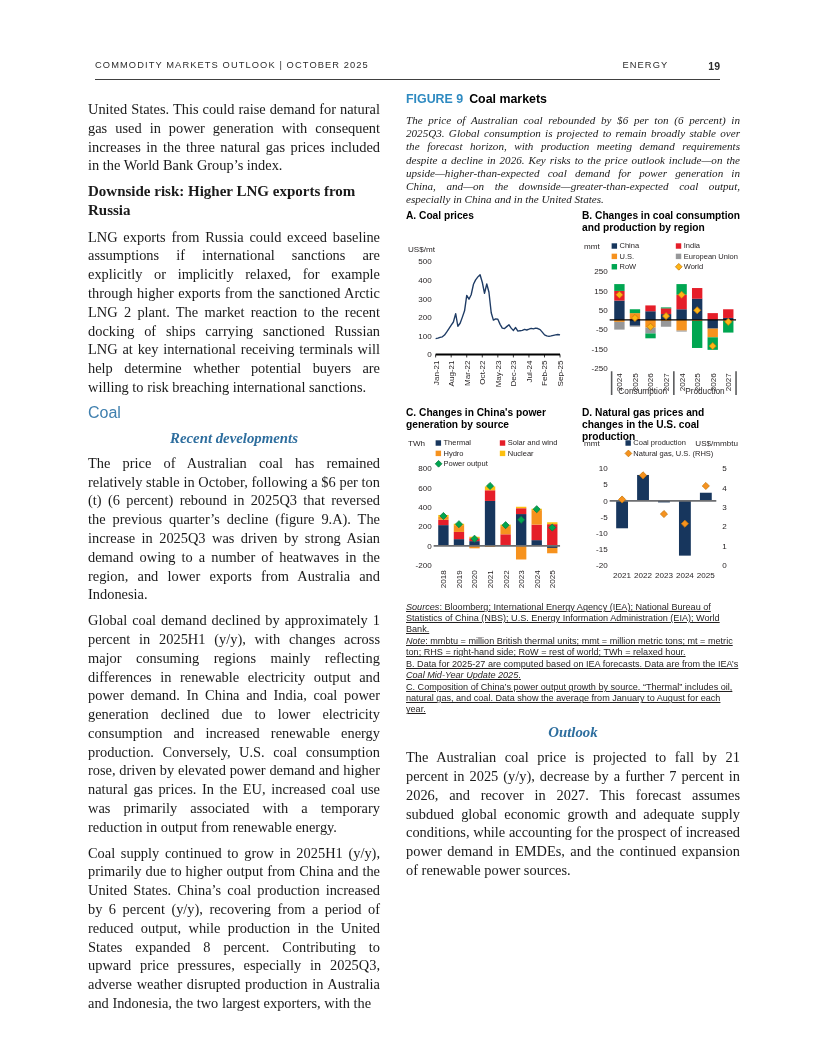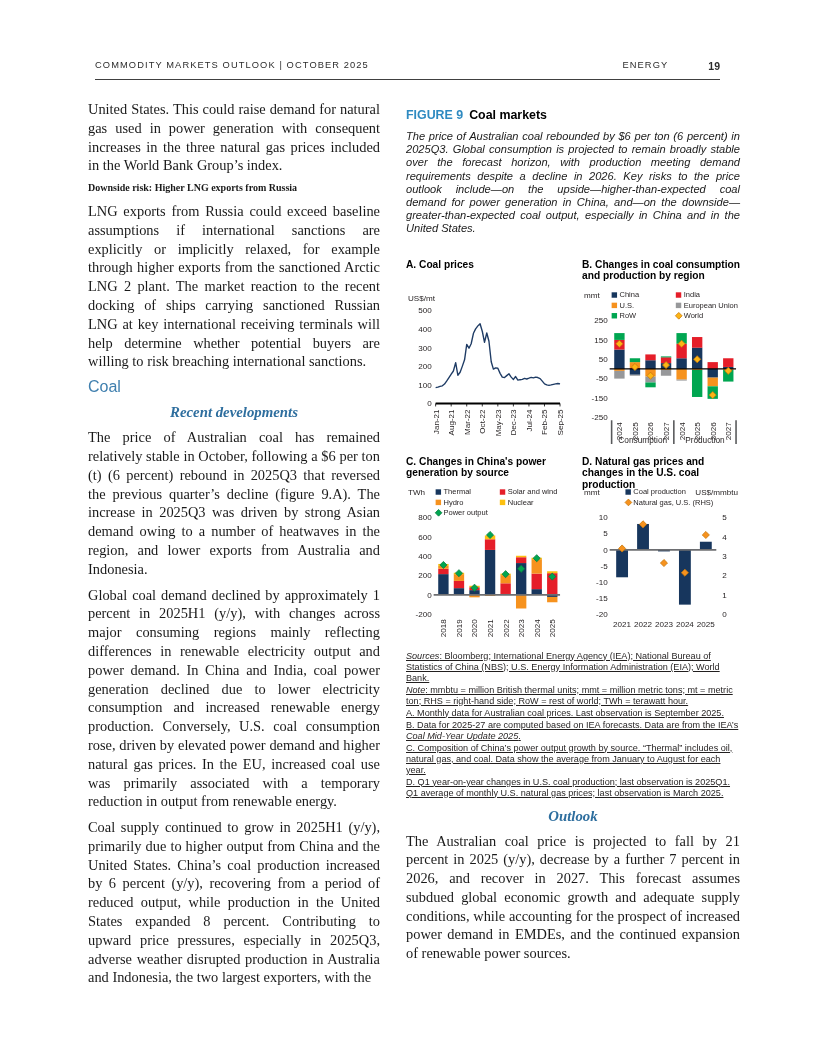--- a/index.html
+++ b/index.html
@@ -13,38 +13,38 @@
     position:absolute; top:60px; left:95px; right:96px;
     display:flex; justify-content:space-between; align-items:baseline;
     font-family:"Liberation Sans", sans-serif; font-size:9.3px;
     letter-spacing:1.1px; color:#2b2b2b;
   }
   .rh-right { display:flex; align-items:flex-start; }
   .page-num { font-weight:bold; font-size:10.5px; margin-left:40px; letter-spacing:0; }
   .rule { position:absolute; top:79px; left:95px; right:96px; border-top:1.6px solid #404040; }
 
   .col-left  { position:absolute; top:100px; left:88px;  width:292px; }
-  .col-right { position:absolute; top:108px; left:406px; width:334px; }
+  .col-right { position:absolute; top:92px; left:406px; width:334px; }
 
   .col-left p, .body-p {
     font-size:14.4px; line-height:18.8px; text-align:justify; margin:0 0 7px;
   }
-  .h-black { font-size:10px; font-weight:bold; line-height:1.28; margin:3px 0 7px; }
+  .h-black { font-size:15px; font-weight:bold; line-height:1.28; margin:3px 0 7px; }
   .h-coal  { font-family:"Liberation Sans", sans-serif; font-weight:400;
              font-size:16px; color:#3f7fae; margin:5px 0 8px; }
   .h-blue-ital { font-size:14.8px; font-weight:bold; font-style:italic;
              color:#2e6e9e; margin:2px 0 7px;text-align:center; }
 
   .fig-head { font-family:"Liberation Sans", sans-serif; font-weight:bold;
               font-size:12.4px; margin-bottom:8px; }
   .fig-label { color:#2e8ac1; margin-right:6px; }
   .fig-title { color:#000; }
   .fig-caption {
-    font-family:Liberation Sans, sans-serif; font-style:italic;
-    font-size:11.1px; line-height:13.2px; text-align:justify; margin-bottom:23px;
+    font-family:Liberation Serif, serif; font-style:italic;
+    font-size:11.1px; line-height:13.2px; text-align:justify; margin-bottom:4px;
   }
   .charts { display:grid; grid-template-columns:158px 158px; column-gap:18px; row-gap:9px; }
   .chart  { width:158px; }
   .c-title {
     font-family:"Liberation Sans", sans-serif; font-weight:bold;
     font-size:10.2px; line-height:11.6px; height:26px; color:#000;
   }
   .chart svg { width:158px; display:block; }
   .ax { font-family:"Liberation Sans", sans-serif; font-size:8.2px; fill:#231f20; }
   .lg { font-family:"Liberation Sans", sans-serif; font-size:7.6px; fill:#231f20; }
@@ -310,24 +310,22 @@
             <text x="61.8" y="147" class="ax" text-anchor="middle">2022</text>
             <text x="83" y="147" class="ax" text-anchor="middle">2023</text>
             <text x="104.2" y="147" class="ax" text-anchor="middle">2024</text>
             <text x="125.39999999999999" y="147" class="ax" text-anchor="middle">2025</text>
           </svg>
       </figure>
     </div>
 
     <div class="notes">
       <p><span class="it">Sources</span><span>: Bloomberg; International Energy Agency (IEA); National Bureau of Statistics of China (NBS); U.S. Energy Information Administration (EIA); World Bank.</span></p>
-      <p><span class="it">Note</span><span>: mmbtu = million British thermal units; mmt = million metric tons; mt = metric ton; RHS = right-hand side; RoW = rest of world; TWh = terawatt hour.</span></p>
-      <p>A. Monthly data for Australian coal prices. Last observation is September 2025.</p>
+      <p><span class="it">Note</span><span>: mmbtu = million British thermal units; mmt = million metric tons; mt = metric ton; RHS = right-hand side; RoW = rest of world; TWh = relaxed hour.</span></p>
       <p><span>B. Data for 2025-27 are computed based on IEA forecasts. Data are from the IEA’s </span><span class="it">Coal Mid-Year Update 2025</span><span>.</span></p>
       <p>C. Composition of China’s power output growth by source. “Thermal” includes oil, natural gas, and coal. Data show the average from January to August for each year.</p>
-      <p>D. Q1 year-on-year changes in U.S. coal production; last observation is 2025Q1. Q1 average of monthly U.S. natural gas prices; last observation is March 2025.</p>
     </div>
 
     <h4 class="h-blue-ital">Outlook</h4>
     <p class="body-p">The Australian coal price is projected to fall by 21 percent in 2025 (y/y), decrease by a further 7 percent in 2026, and recover in 2027. This forecast assumes subdued global economic growth and adequate supply conditions, while accounting for the prospect of increased power demand in EMDEs, and the continued expansion of renewable power sources.</p>
   </section>
 
 </div>
 
 </body></html>

